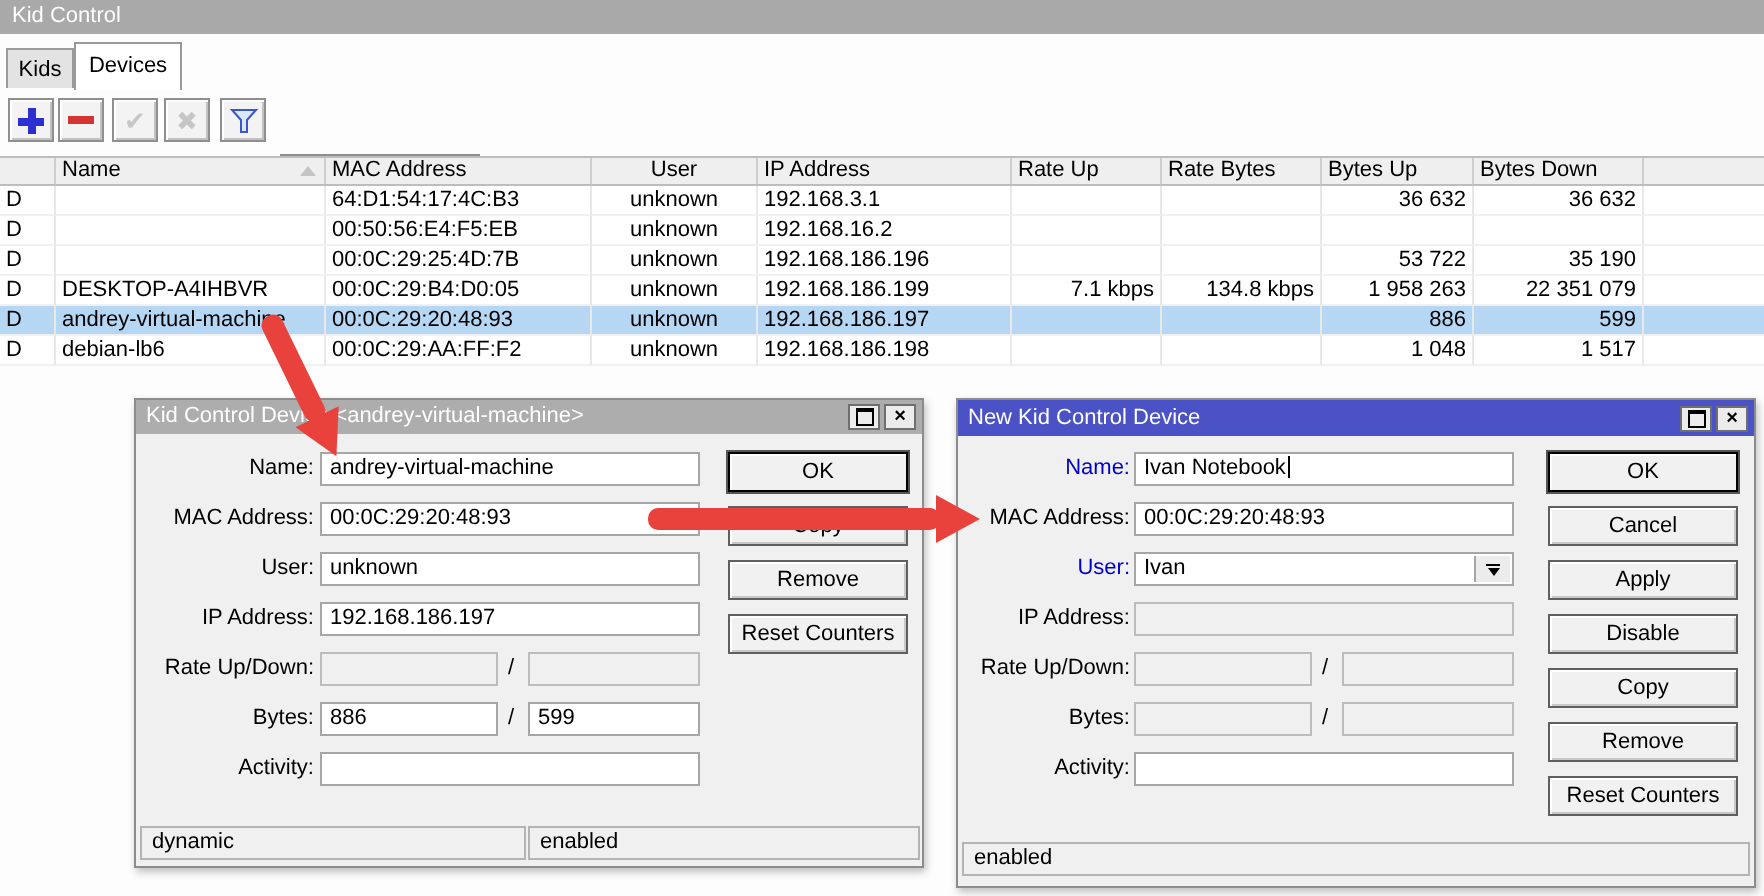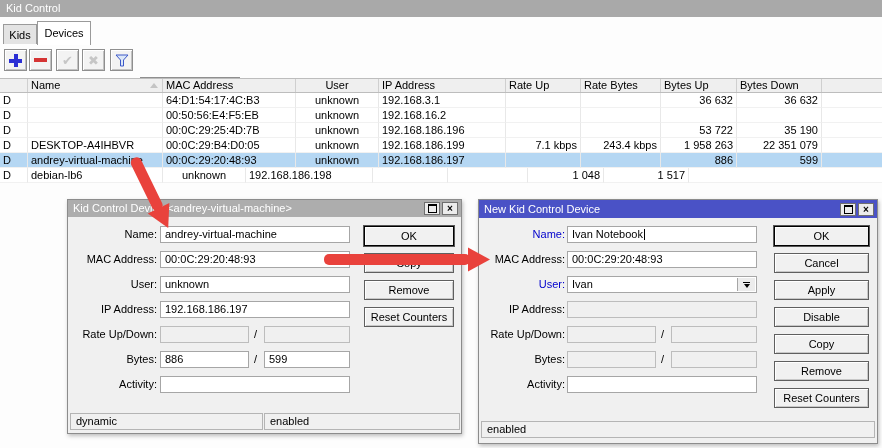--- a/index.html
+++ b/index.html
@@ -176,40 +176,41 @@
             <div class="cell c-bdn num">35 190</div>
             <div class="cell c-fill"></div>
           </div>
           <div class="tbl-row">
             <div class="cell c-state">D</div>
             <div class="cell c-name">DESKTOP-A4IHBVR</div>
             <div class="cell c-mac">00:0C:29:B4:D0:05</div>
             <div class="cell c-user">unknown</div>
             <div class="cell c-ip">192.168.186.199</div>
             <div class="cell c-rup num">7.1 kbps</div>
-            <div class="cell c-rdn num">243.4 kbps</div>
+            <div class="cell c-rdn num">134.8 kbps</div>
             <div class="cell c-bup num">1 958 263</div>
             <div class="cell c-bdn num">22 351 079</div>
             <div class="cell c-fill"></div>
           </div>
           <div class="tbl-row selected">
             <div class="cell c-state">D</div>
             <div class="cell c-name">andrey-virtual-machine</div>
             <div class="cell c-mac">00:0C:29:20:48:93</div>
             <div class="cell c-user">unknown</div>
             <div class="cell c-ip">192.168.186.197</div>
             <div class="cell c-rup num"></div>
             <div class="cell c-rdn num"></div>
             <div class="cell c-bup num">886</div>
             <div class="cell c-bdn num">599</div>
             <div class="cell c-fill"></div>
           </div>
           <div class="tbl-row">
             <div class="cell c-state">D</div>
             <div class="cell c-name">debian-lb6</div>
+            <div class="cell c-mac">00:0C:29:AA:FF:F2</div>
             <div class="cell c-user">unknown</div>
             <div class="cell c-ip">192.168.186.198</div>
             <div class="cell c-rup num"></div>
             <div class="cell c-rdn num"></div>
             <div class="cell c-bup num">1 048</div>
             <div class="cell c-bdn num">1 517</div>
             <div class="cell c-fill"></div>
           </div>
         </div>
     </div>

